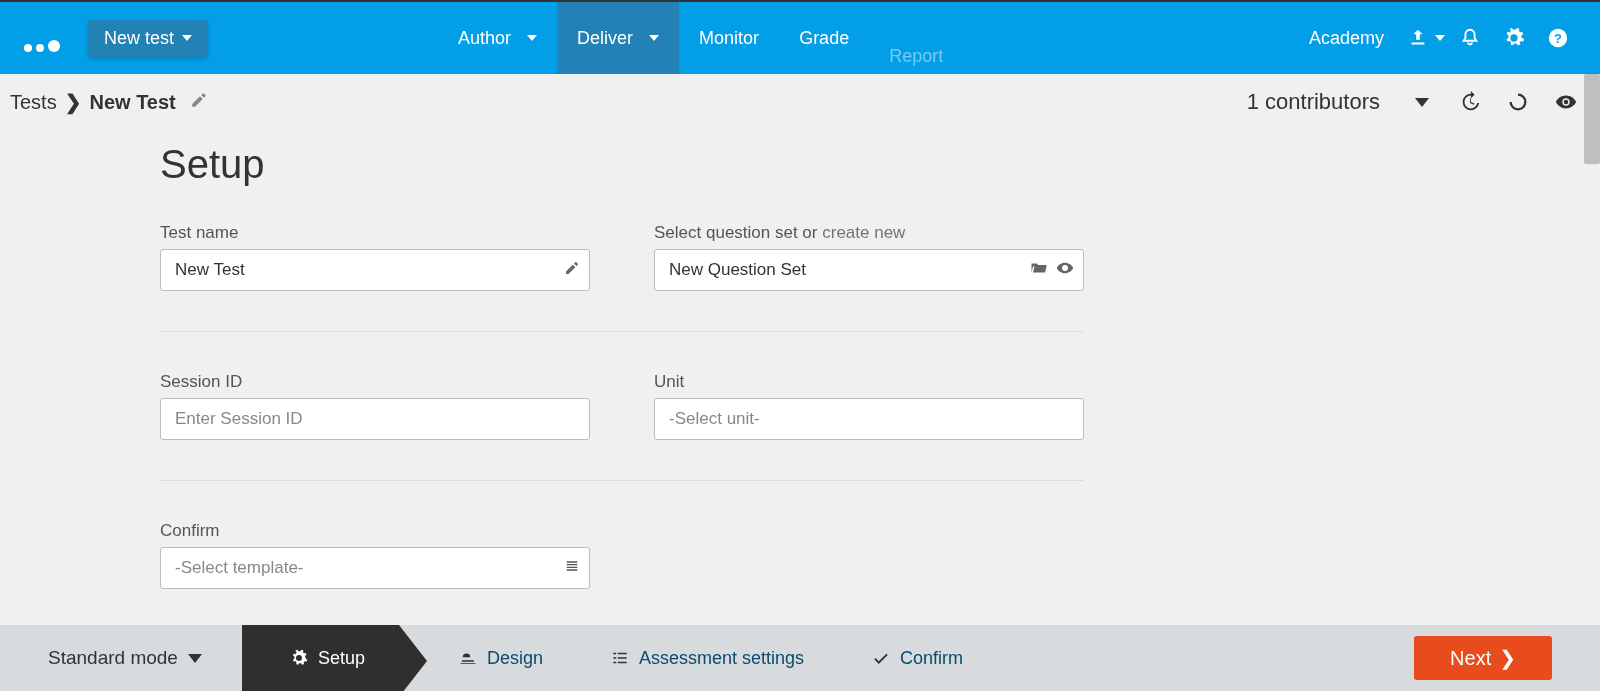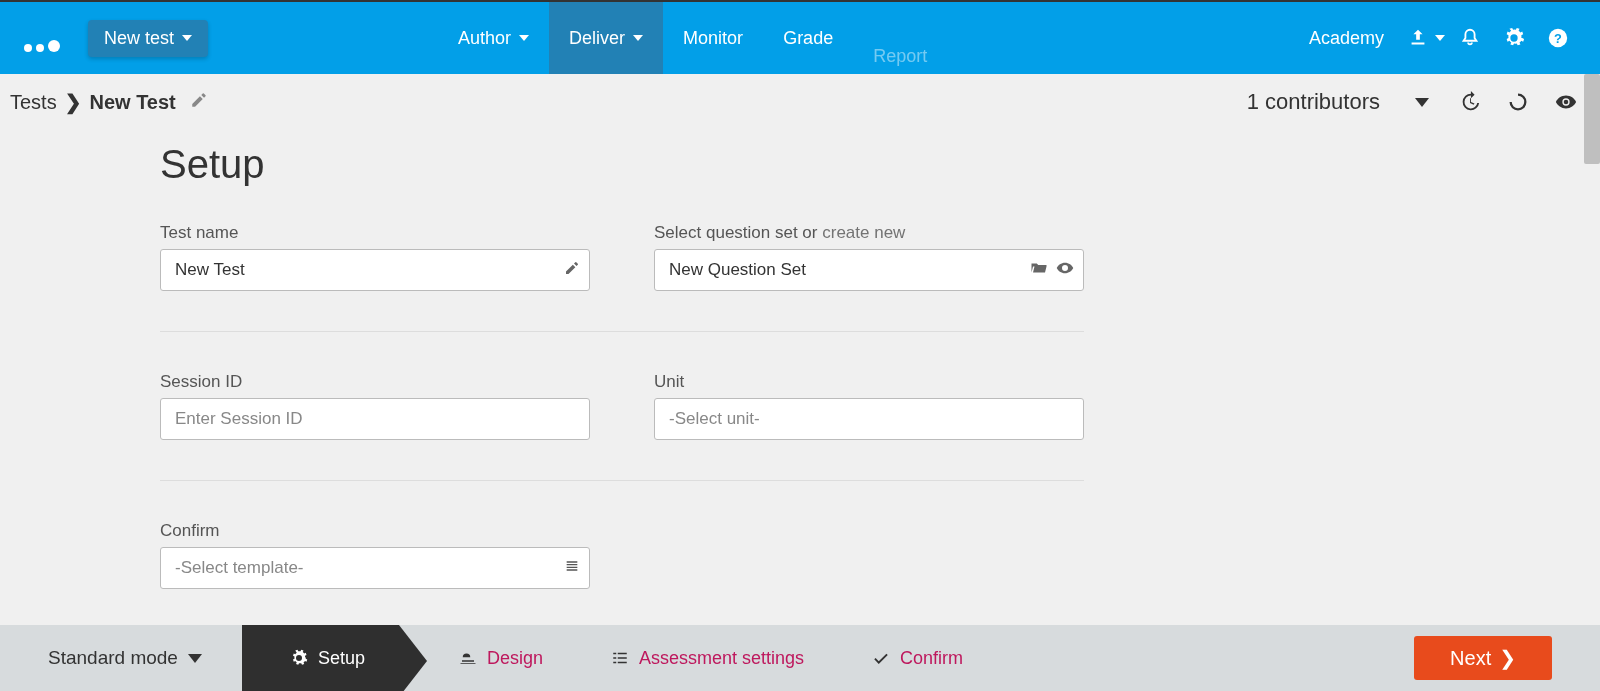--- a/index.html
+++ b/index.html
@@ -6,21 +6,21 @@
   html, body { width: 100%; height: 100%; background: #f0f0f0; }
   body { display: flex; flex-direction: column; height: 691px; width: 1600px; overflow: hidden; border-top:2px solid #333;}
 
   
   .topnav { background: #029fe8; height: 72px; display: flex; align-items: stretch; color: #fff; font-size: 18px; }
   .logo { display:flex; align-items:flex-end; padding:0 24px 22px 24px; gap:4px;}
   .logo .dot { width:8px; height:8px; border-radius:50%; background:#fff; }
   .logo .dot.big { width:12px; height:12px; }
   .newtest-btn { align-self:center; background:#2281b5; color:#fff; border-radius:4px; padding:8px 16px; display:flex; align-items:center; gap:8px; cursor:pointer; margin-left:4px; box-shadow:0 2px 4px rgba(0,0,0,.2);}
   .nav-spacer1 { flex:0 0 230px; }
-  .nav-item { display:flex; align-items:center; padding:4px 20px; gap:8px; cursor:pointer; }
+  .nav-item { display:flex; align-items:center; padding:4px 20px; gap:16px; cursor:pointer; }
   .nav-item.active { background:#2281b5; }
   .nav-item.disabled { color:rgba(255,255,255,0.45); cursor:default;margin-top:36px;}
   .nav-grow { flex:1; }
   .nav-icon { width:44px; display:flex; align-items:center; justify-content:center; cursor:pointer; font-size:20px;}
   .nav-icon svg { fill:#fff; }
 
   
   .subhead { display:flex; align-items:center; height:56px; padding:0 10px 0 10px; color:#333; font-size:20px;}
   .crumb { display:flex; align-items:center; gap:8px;}
   .crumb .sep { font-weight:900; }
@@ -45,21 +45,21 @@
   }
   .text-input::placeholder, .placeholder { color:#888; }
   .input-icon-right { position:absolute; right:10px; top:50%; transform:translateY(-50%); color:#666; display:flex; gap:8px;}
   .input-icon-right span { cursor:pointer; }
   .divider-row { grid-column:1 / span 2; border-top:1px solid #ddd; height:0; }
 
   
   .footer { height:66px; background:#d7dbdd; display:flex; align-items:center; padding:0 48px 0 48px; position:relative;}
   .mode-toggle { font-size:19px; color:#333; display:flex; align-items:center; gap:10px; cursor:pointer; margin-right:40px;}
   .steps { display:flex; align-items:stretch; height:100%;}
-  .step { display:flex; align-items:center; gap:10px; padding:0 34px; font-size:18px; color:#be185d; cursor:pointer; position:relative;}
+  .step { display:flex; align-items:center; gap:10px; padding:0 34px; font-size:18px; color:#0c4a6e; cursor:pointer; position:relative;}
   .step.active { background:#2f2f2f; color:#fff;}
   .step.active::after {
     content:""; position:absolute; right:-28px; top:0; width:0; height:0;
     border-top:36px solid transparent; border-bottom:36px solid transparent; border-left:28px solid #2f2f2f;
   }
   .step svg, .step .ico { width:18px; height:18px; }
   .footer-grow { flex:1; }
   .next-btn { background:#e84b1c; color:#fff; font-size:20px; padding:10px 36px; border:none; border-radius:3px; display:flex; align-items:center; gap:8px; cursor:pointer;}
 
   .caret-down { width:0; height:0; border-left:5px solid transparent; border-right:5px solid transparent; border-top:6px solid currentColor; display:inline-block;}

